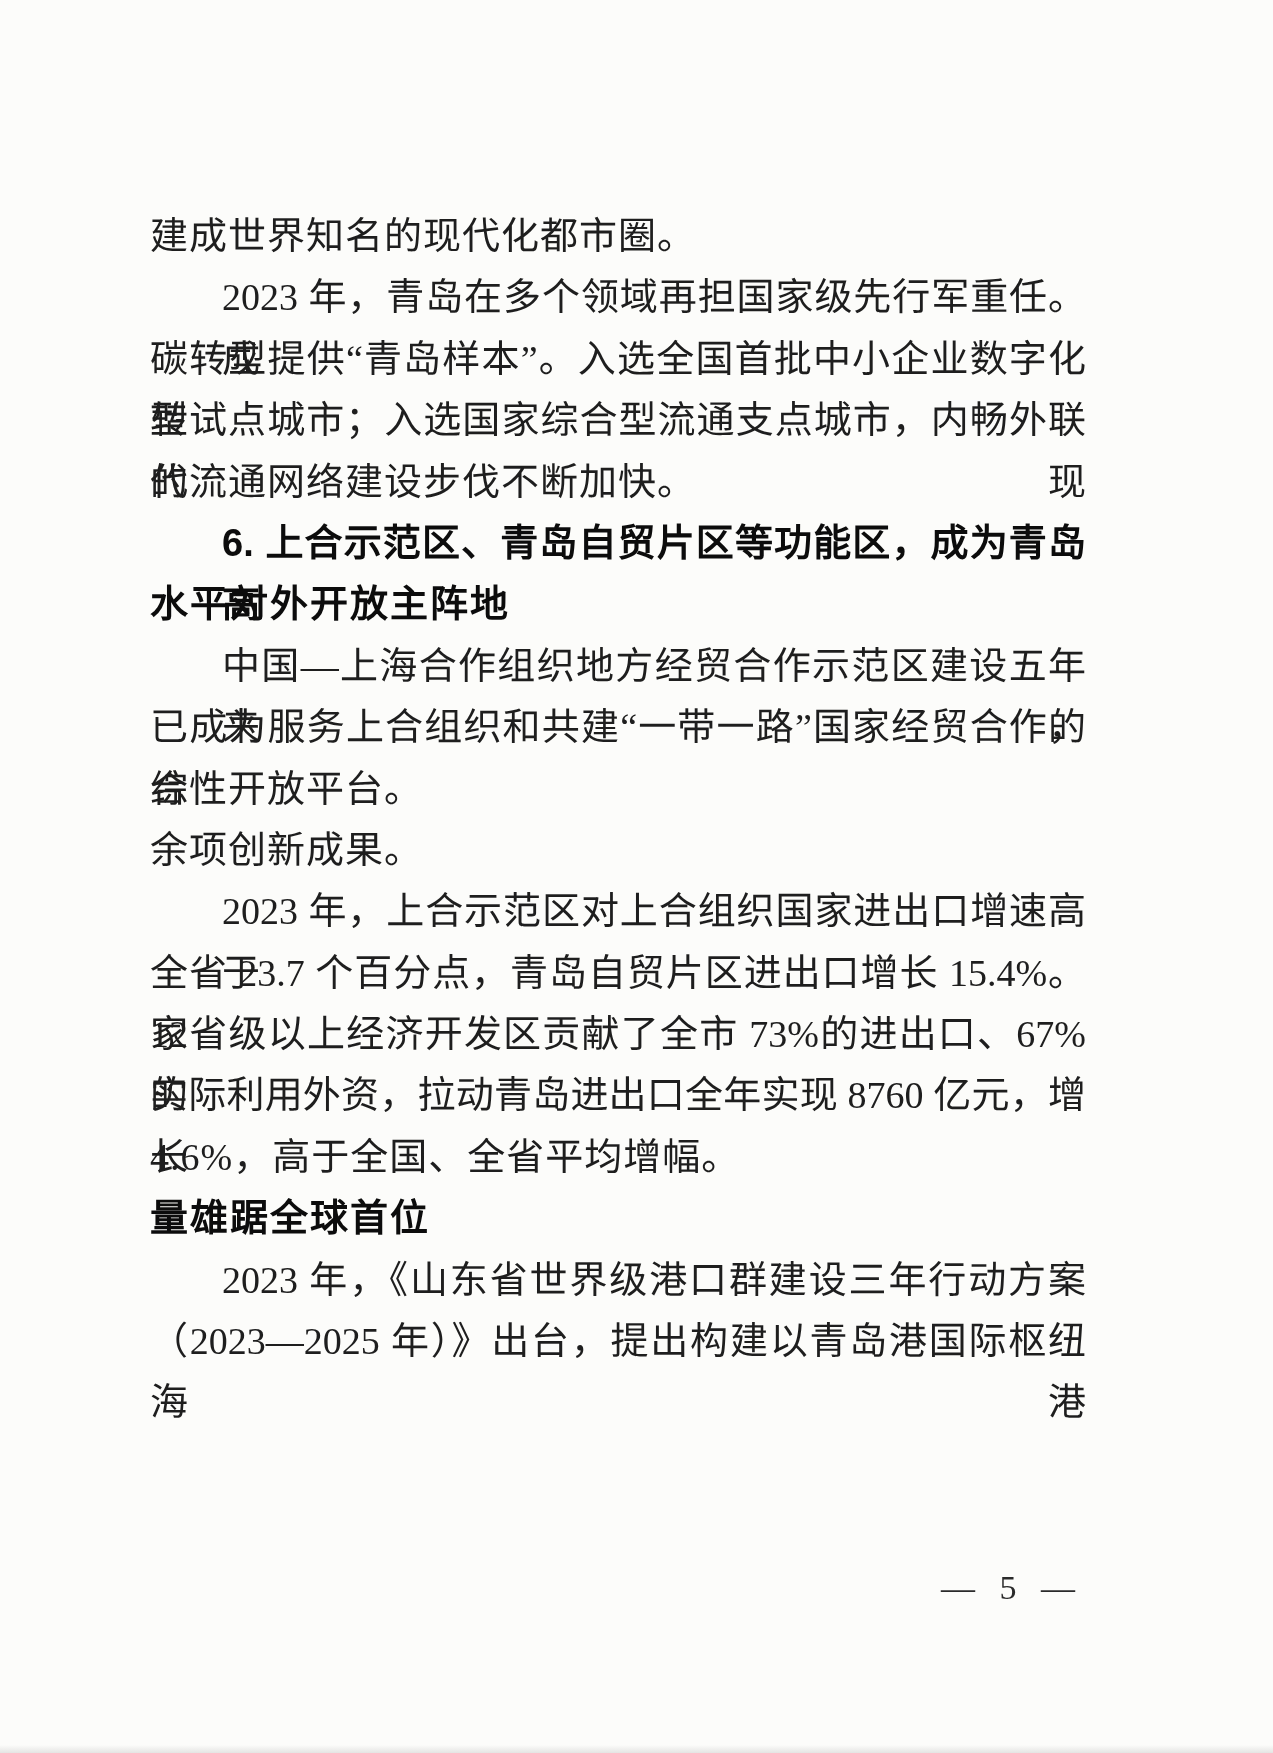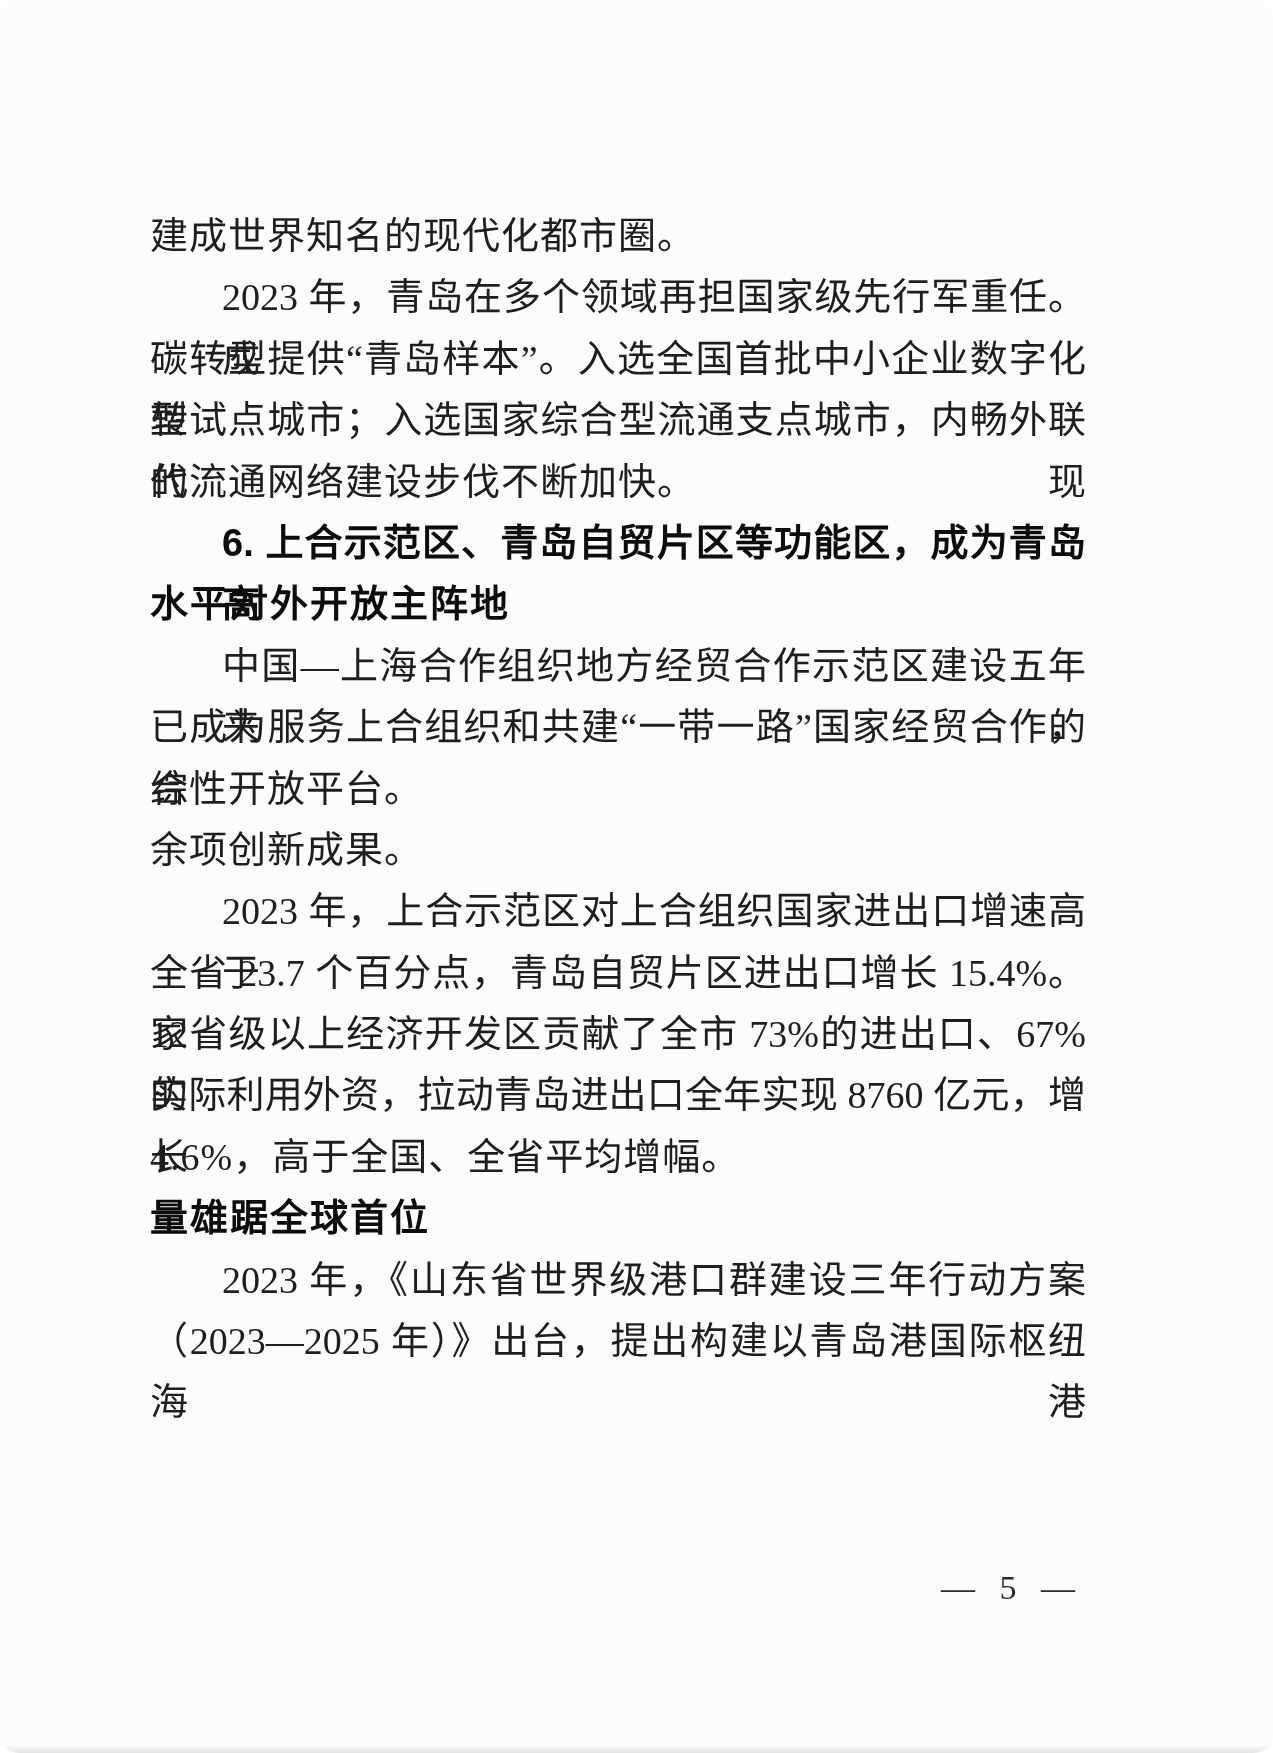--- a/index.html
+++ b/index.html
@@ -8,21 +8,20 @@
     background: #ffffff;
   }
   .page {
     position: relative;
     width: 1273px;
     height: 1753px;
     background: #fcfcfa;
     overflow: hidden;
     font-family: "Liberation Serif", "DejaVu Serif", serif;
     color: #1e1e1e;
-    border-radius: 19px;
   }
   
   .scan-edge {
     position: absolute;
     left: 0; right: 0; bottom: 0;
     height: 8px;
     background: linear-gradient(to bottom, rgba(0,0,0,0), rgba(120,120,120,0.18));
   }
   .text-block {
     position: absolute;

